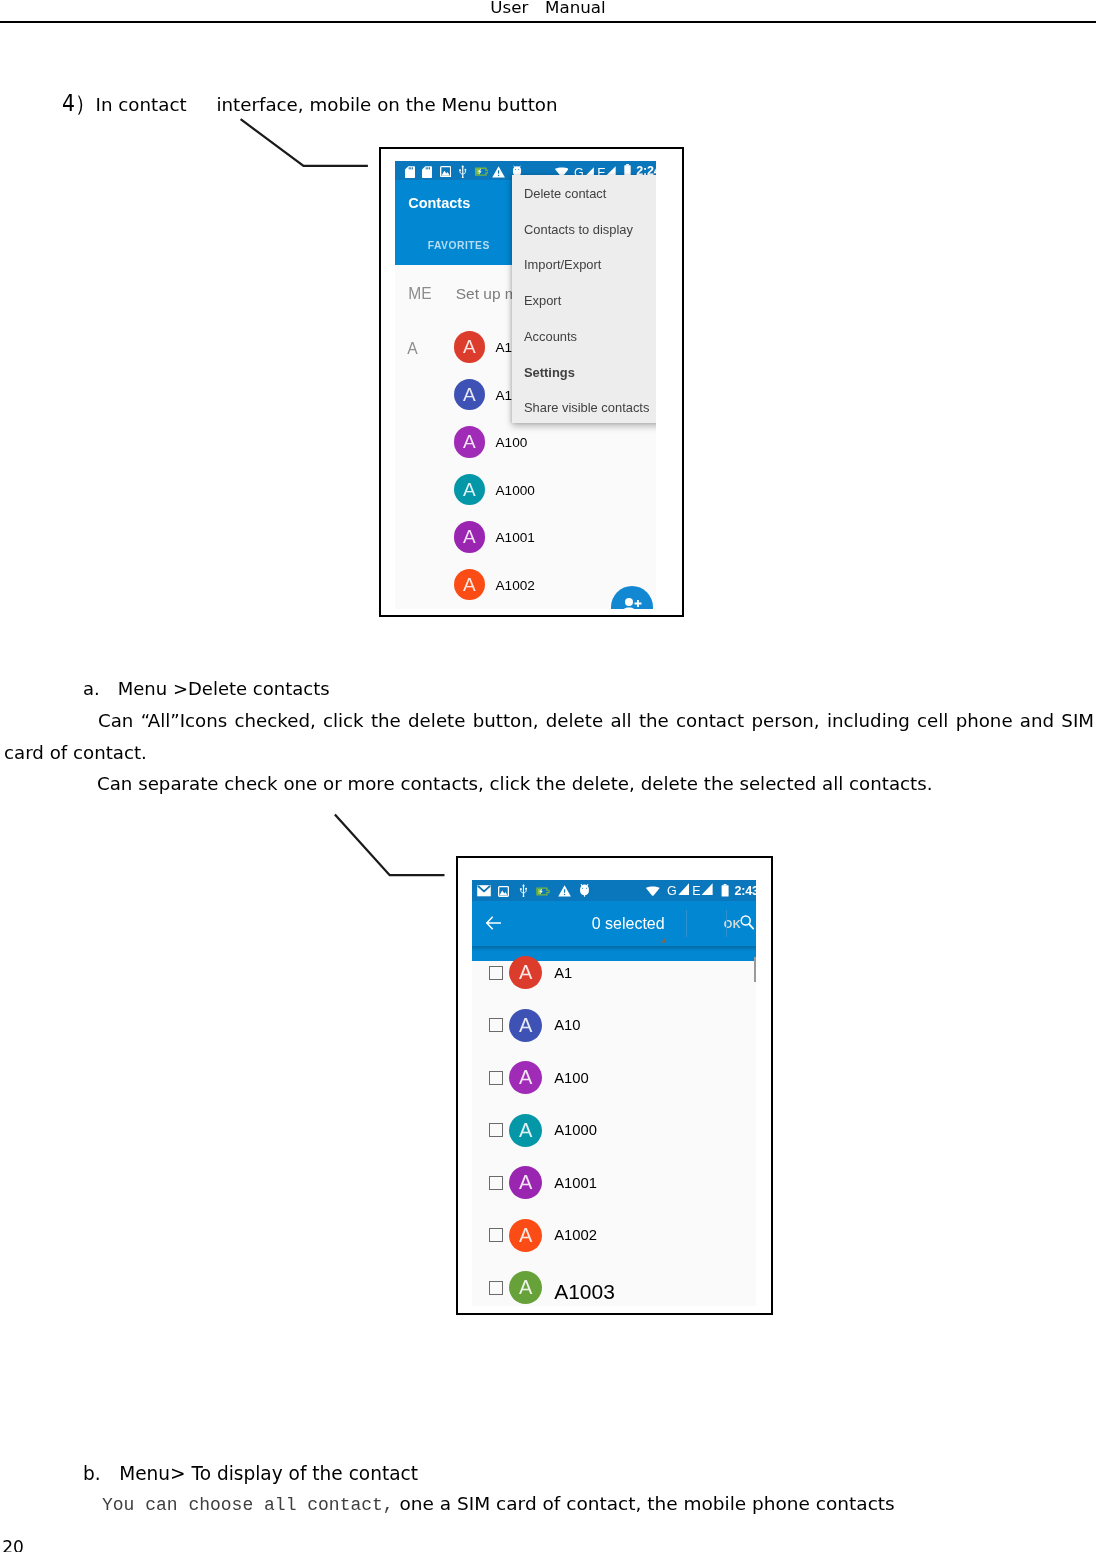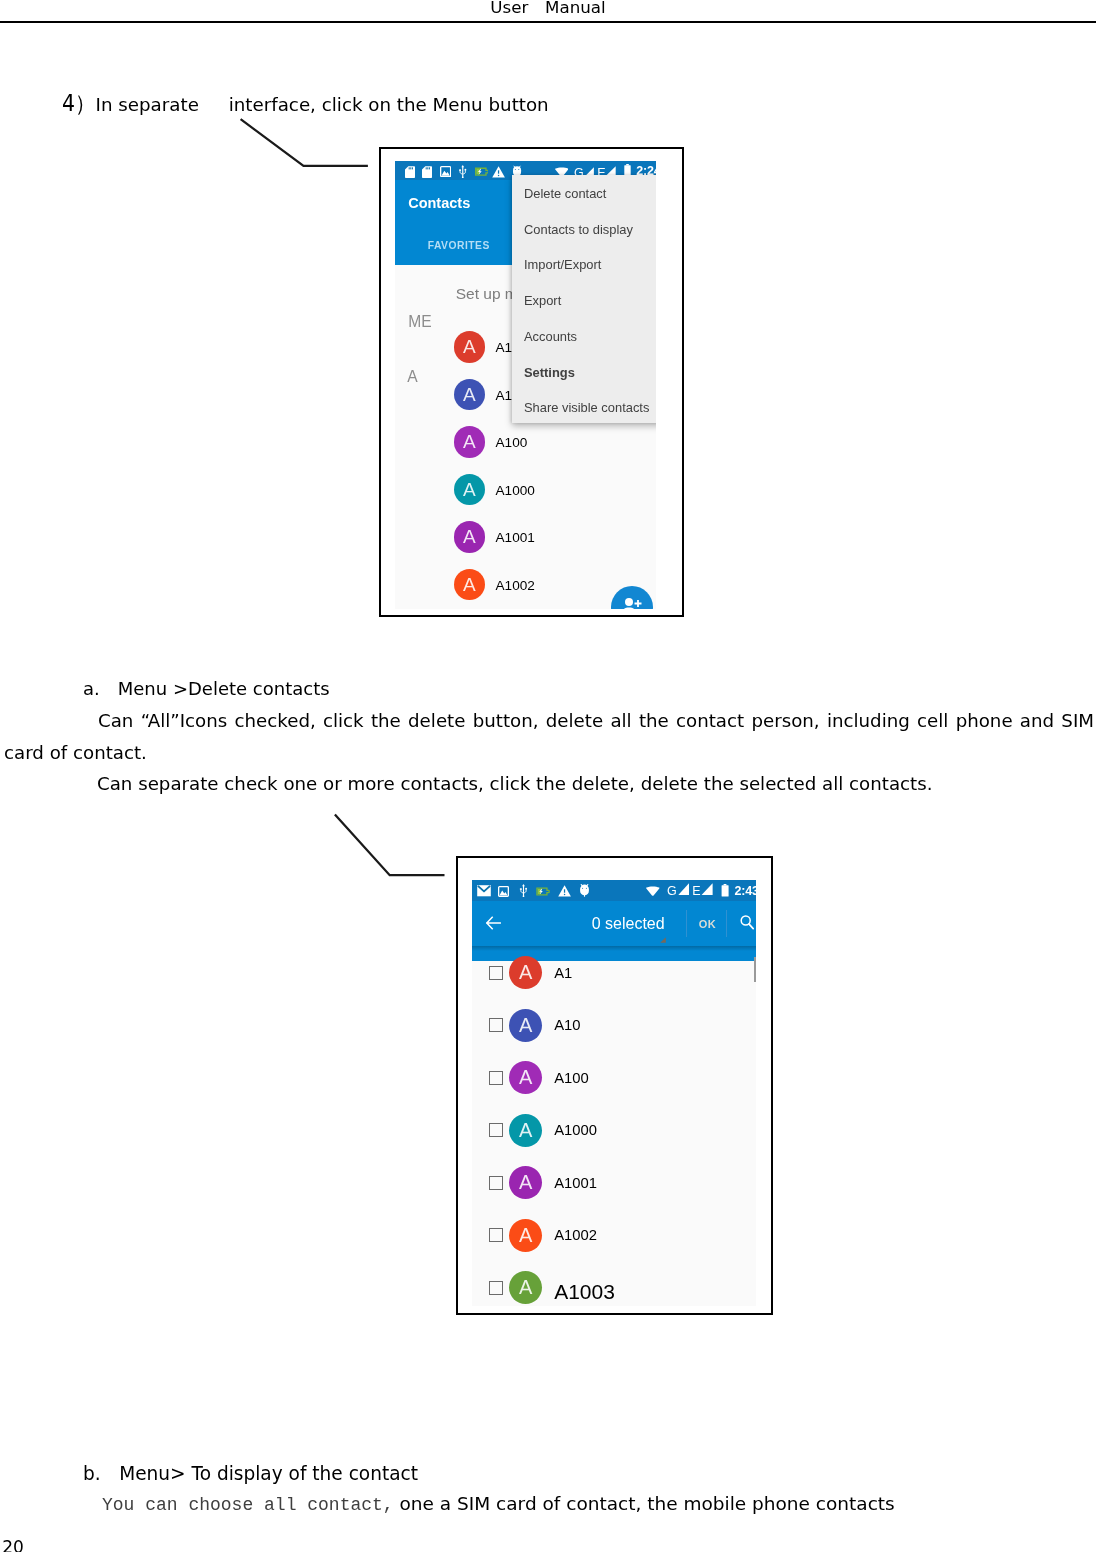--- a/index.html
+++ b/index.html
@@ -29,46 +29,46 @@
   #shot1{position:absolute;left:13.5px;top:11.5px;width:261px;height:448px;overflow:hidden;background:#fafafa;}
   .sbar{position:absolute;left:0;top:0;width:100%;height:19.4px;background:#0a76bb;}
   .appbar{position:absolute;left:0;top:19.4px;width:100%;background:#0287d2;}
   .sb-ico{position:absolute;top:2px;}
   .sb-time{position:absolute;color:#fff;font-size:12.5px;font-weight:bold;font-family:"Liberation Sans",sans-serif;letter-spacing:-.2px;}
   .sb-net{position:absolute;color:#fff;font-size:12.5px;font-family:"Liberation Sans",sans-serif;}
   .app-title{position:absolute;color:#fff;font-weight:bold;font-family:"Liberation Sans",sans-serif;}
   .fav{position:absolute;color:#b4ddf5;font-weight:bold;font-size:10.3px;letter-spacing:.5px;font-family:"Liberation Sans",sans-serif;}
   .menu1{position:absolute;background:#ededed;box-shadow:0 3px 7px rgba(0,0,0,.28),-1px 0 3px rgba(0,0,0,.12);}
   .menu1 div{position:absolute;color:#414141;font-size:12.9px;white-space:nowrap;font-family:"Liberation Sans",sans-serif;}
-  .sect{position:absolute;color:#8d8d8d;font-size:15.6px;font-family:"Liberation Sans",sans-serif;margin-top:28px;}
+  .sect{position:absolute;color:#8d8d8d;font-size:15.6px;font-family:"Liberation Sans",sans-serif;}
   .av{position:absolute;border-radius:50%;color:#fff;text-align:center;font-family:"Liberation Sans",sans-serif;}
   .av span{position:relative;color:#fff;opacity:.88;}
   .cname{position:absolute;color:#000000;font-size:13px;font-family:"Liberation Sans",sans-serif;white-space:nowrap;}
   .fab{position:absolute;border-radius:50%;background:#1287d2;}
 
   
   #frame2{left:456px;top:856px;width:317px;height:459px;}
   #shot2{position:absolute;left:14px;top:22px;width:284px;height:426px;overflow:hidden;background:#fafafa;}
   .sbar2{position:absolute;left:0;top:0;width:100%;height:20.7px;background:#0a76bb;}
   .appbar2{position:absolute;left:0;top:20.7px;width:100%;height:60px;background:#0287d2;}
   .ab2-title{position:absolute;color:#fff;font-size:16px;font-family:"Liberation Sans",sans-serif;}
-  .ab2-ok{position:absolute;color:#d9dcd6;font-size:11px;font-weight:bold;font-family:"Liberation Sans",sans-serif;letter-spacing:.4px;}
+  .ab2-ok{position:absolute;color:#d9dcd6;font-size:11px;font-weight:bold;font-family:"Liberation Sans",sans-serif;letter-spacing:.4px;margin-left:25px;}
   .ab2-sep{position:absolute;width:1px;background:#2f91d2;}
   .cbox{position:absolute;width:14.2px;height:14.2px;border:1.5px solid #6b6b6b;box-sizing:border-box;background:transparent;}
   .scrollbar{position:absolute;width:2px;background:#9a9a9a;}
   .shadow2{position:absolute;left:0;width:100%;height:5px;background:linear-gradient(to bottom,rgba(0,0,0,.22),rgba(0,0,0,0));}
 </style>
 </head>
 <body>
 
 <div class="page">
   <div class="hdr">User Manual</div>
   <div class="hdrline"></div>
 
-  <div class="t4"><span style="font-size:20.5px;display:inline-block;transform:scaleY(1.1);transform-origin:60% 78%">4）</span><span>In separate   interface, click on the Menu button</span></div>
+  <div class="t4"><span style="font-size:20.5px;display:inline-block;transform:scaleY(1.1);transform-origin:60% 78%">4）</span><span>In contact   interface, mobile on the Menu button</span></div>
 
   <svg class="leader" style="left:236px;top:114px;width:138px;height:58px" width="138" height="58" viewBox="0 0 138 58">
     <polyline points="4.6,5.2 67.5,51.9 131.9,51.9" fill="none" stroke="#1a1a1a" stroke-width="2.3"></polyline>
   </svg>
 
   <div class="frame" id="frame1">
     <div id="shot1">
       <div class="sbar">
         <svg class="sb-ico" style="left:10px;top:5.3px" width="10" height="12" viewBox="0 0 10 12">
             <path d="M3.3 0.2H9.2A0.8 0.8 0 0 1 10 1V11.2A0.8 0.8 0 0 1 9.2 12H0.8A0.8 0.8 0 0 1 0 11.2V3.5Z" fill="#fff"></path>

